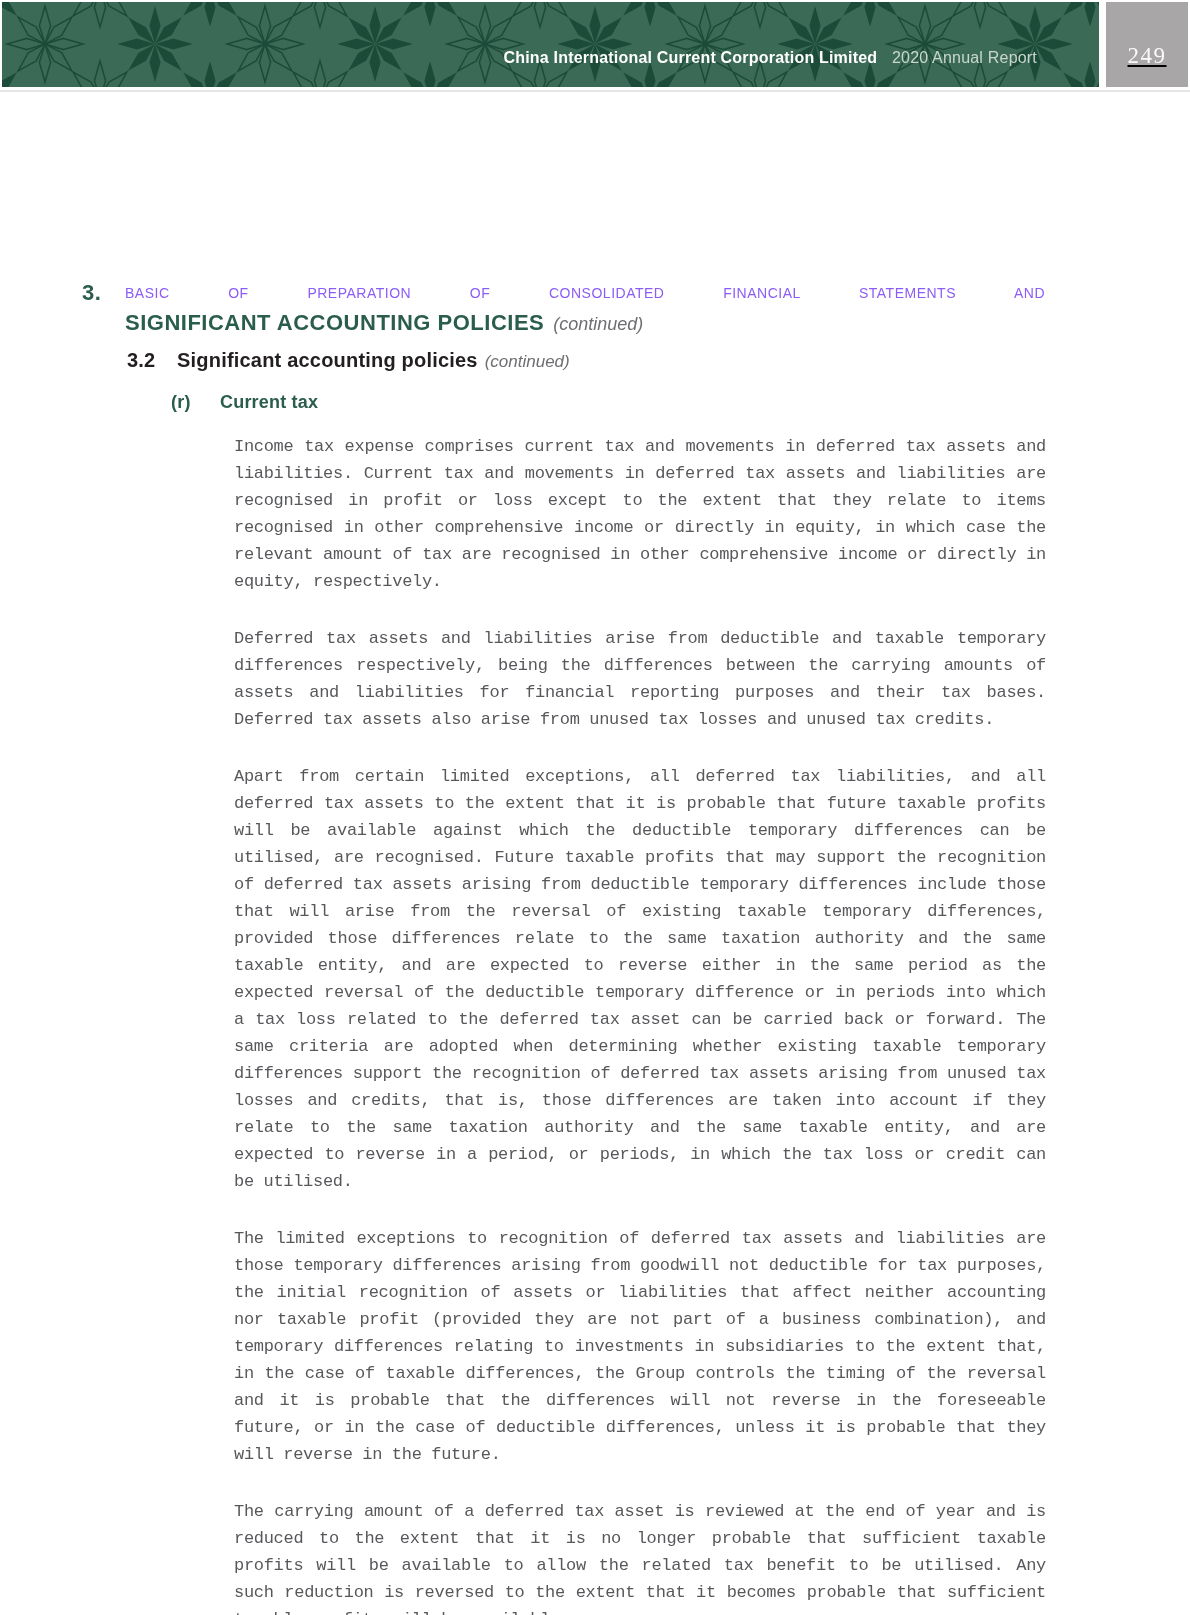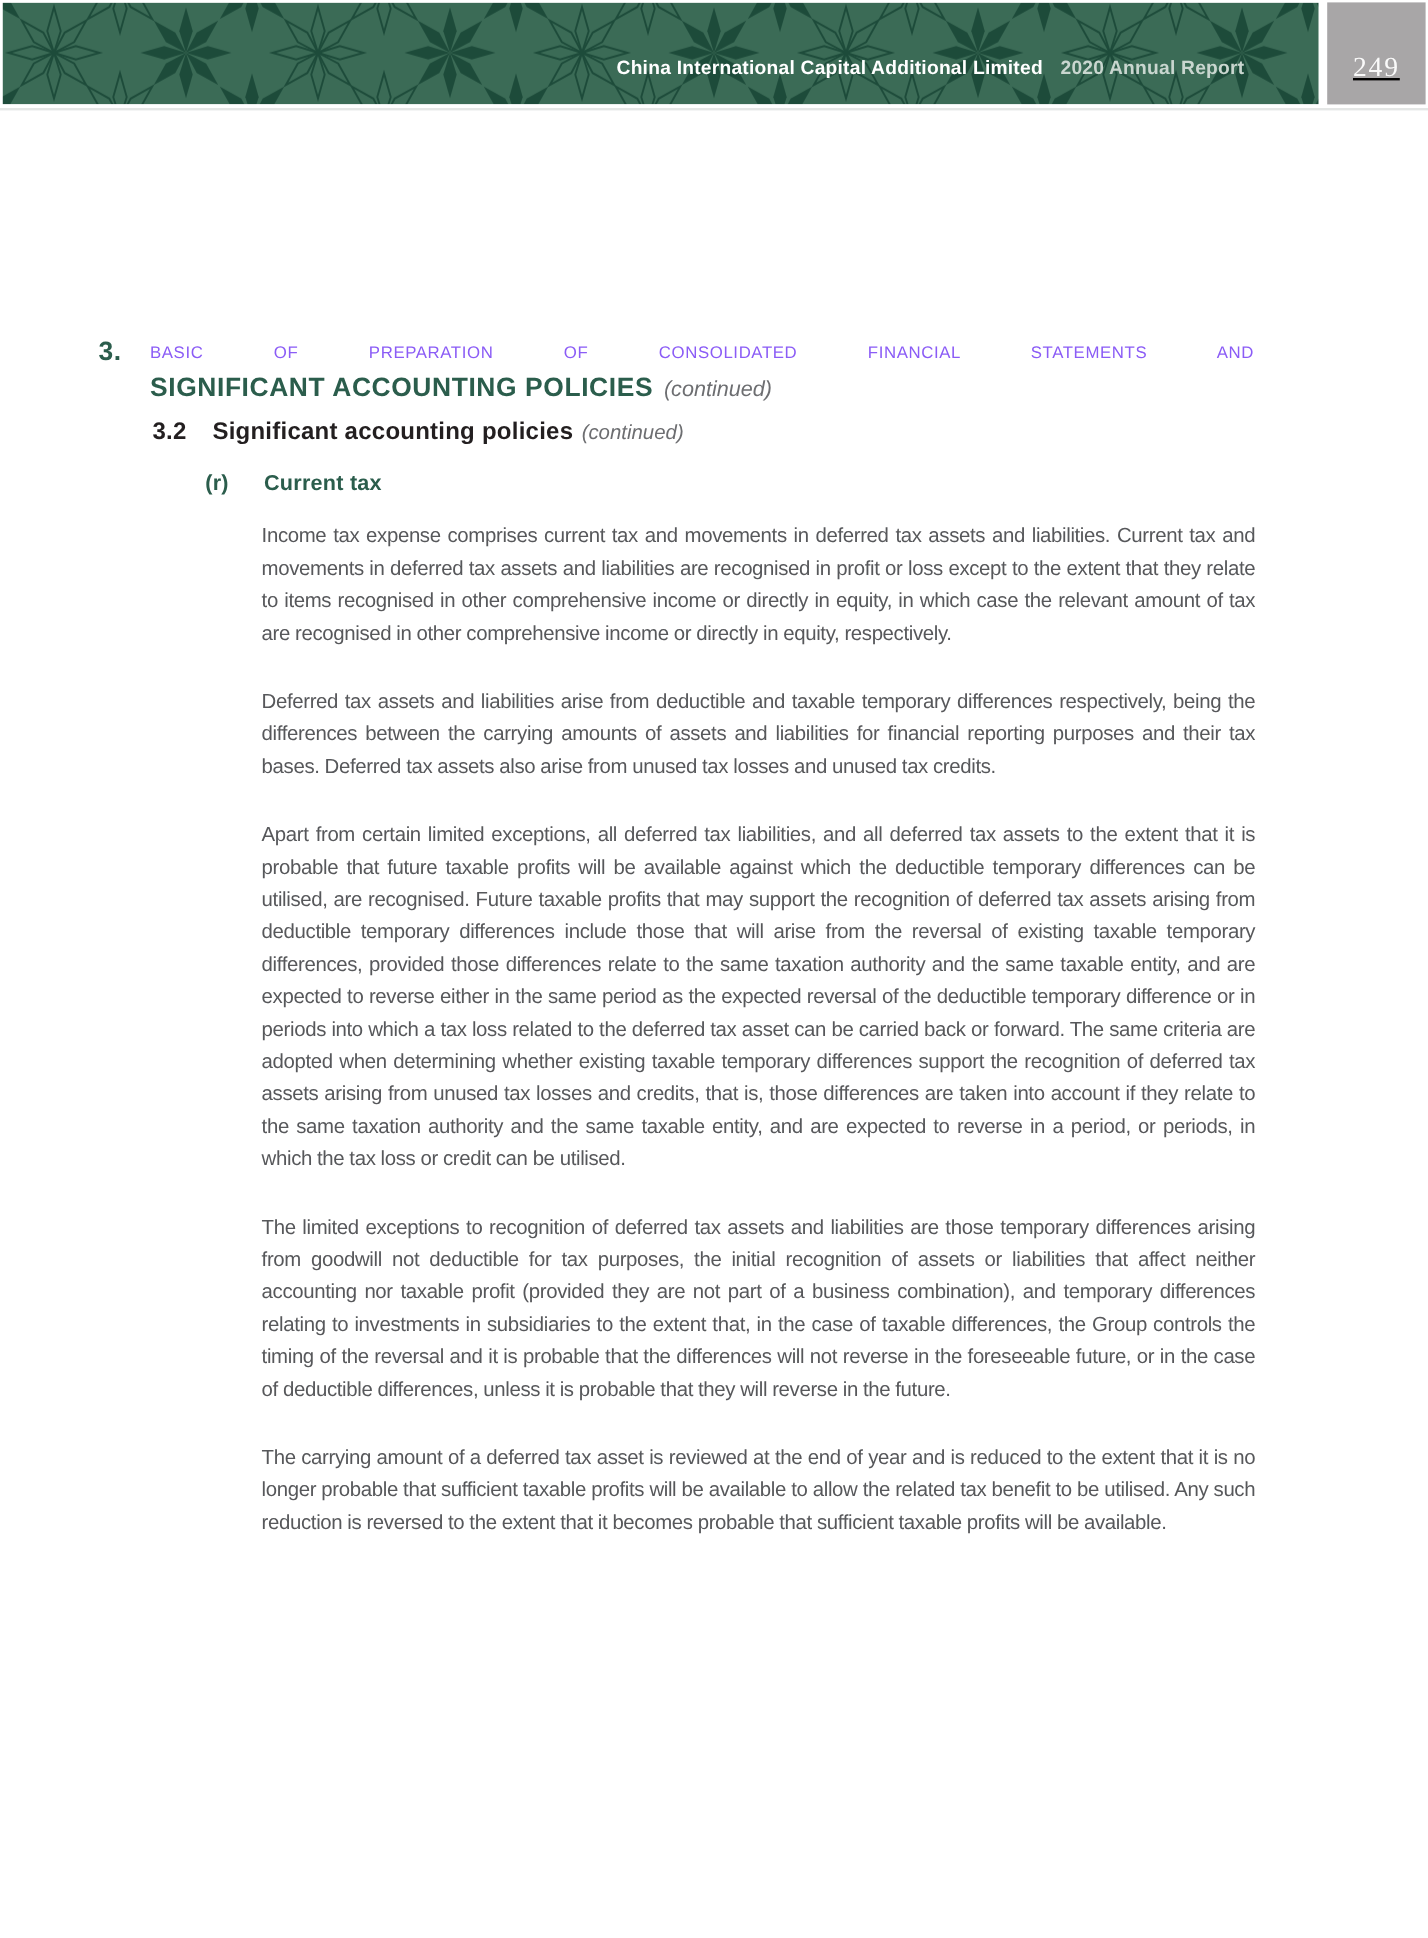--- a/index.html
+++ b/index.html
@@ -12,21 +12,21 @@
   
   .band {
     position:absolute; left:2px; top:2px; width:1097px; height:85px; overflow:hidden;
   }
   .band svg { position:absolute; left:0; top:0; display:block; }
   .band-text {
     position:absolute; right:62px; bottom:20px; white-space:nowrap;
     font-size:16px; color:#ffffff; letter-spacing:0.2px;
   }
   .band-text .company { font-weight:bold; color:#ffffff; }
-  .band-text .report  { font-weight:bold; color:#c9d6cf; margin-left:10px; }
+  .band-text .report  { font-weight:normal; color:#c9d6cf; margin-left:10px; }
 
   .pagebox {
     position:absolute; left:1106px; top:2px; width:82px; height:85px;
     background:#a8a6a7; display:flex; align-items:center; justify-content:center;
     padding-top:22px; box-sizing:border-box;text-decoration:underline;
   }
   .pagebox .num {
     font-family:"Liberation Serif", serif; font-size:23px; color:#fafafa; letter-spacing:1.5px;
   }
   .header-rule {
@@ -59,24 +59,25 @@
 
   .item-head { position:absolute; left:171px; top:391px; width:876px; line-height:22px; }
   .item-head .ilabel, .item-head .ititle {
     font-size:18px; font-weight:bold; color:#2b5d4c; letter-spacing:0.2px;
   }
   .item-head .ilabel { display:inline-block; width:49px; }
 
   
   .paras { position:absolute; left:218px; top:433px; width:828px; }
   .paras p {
-    margin:0 0 30px 0; padding:0;
+    margin:0 0 30px 16px; padding:0;
     font-size:17px; line-height:27px; color:#57585b;
     letter-spacing:-0.3px; word-spacing:-0.2px;
     text-align:justify;
+    font-family:Liberation Mono, monospace;
   }
 </style>
 </head>
 <body>
 
 <div class="band">
   <svg width="1097" height="85" viewBox="0 0 1097 85" aria-hidden="true">
     <defs>
       <polygon id="ptl" points="0,0 18.2,-5.6 38,0 18.2,5.6"></polygon>
       <g id="starF" fill="#1d4b3a">
@@ -107,21 +108,21 @@
         <use href="#starO" transform="translate(55,55)"></use>
         <use href="#starF" transform="translate(165,55)"></use>
         <use href="#starF" transform="translate(0,110)"></use>
         <use href="#starO" transform="translate(110,110)"></use>
         <use href="#starF" transform="translate(220,110)"></use>
       </pattern>
     </defs>
     <rect x="0" y="0" width="1097" height="85" fill="url(#asa)"></rect>
   </svg>
   <div class="band-text">
-    <span class="company">China International Capital Additional Limited</span>
+    <span class="company">China International Current Corporation Limited</span>
     <span class="report">2020 Annual Report</span>
   </div>
 </div>
 
 <div class="pagebox">
   <span class="num">249</span>
 </div>
 
 <div class="header-rule"></div>
 

